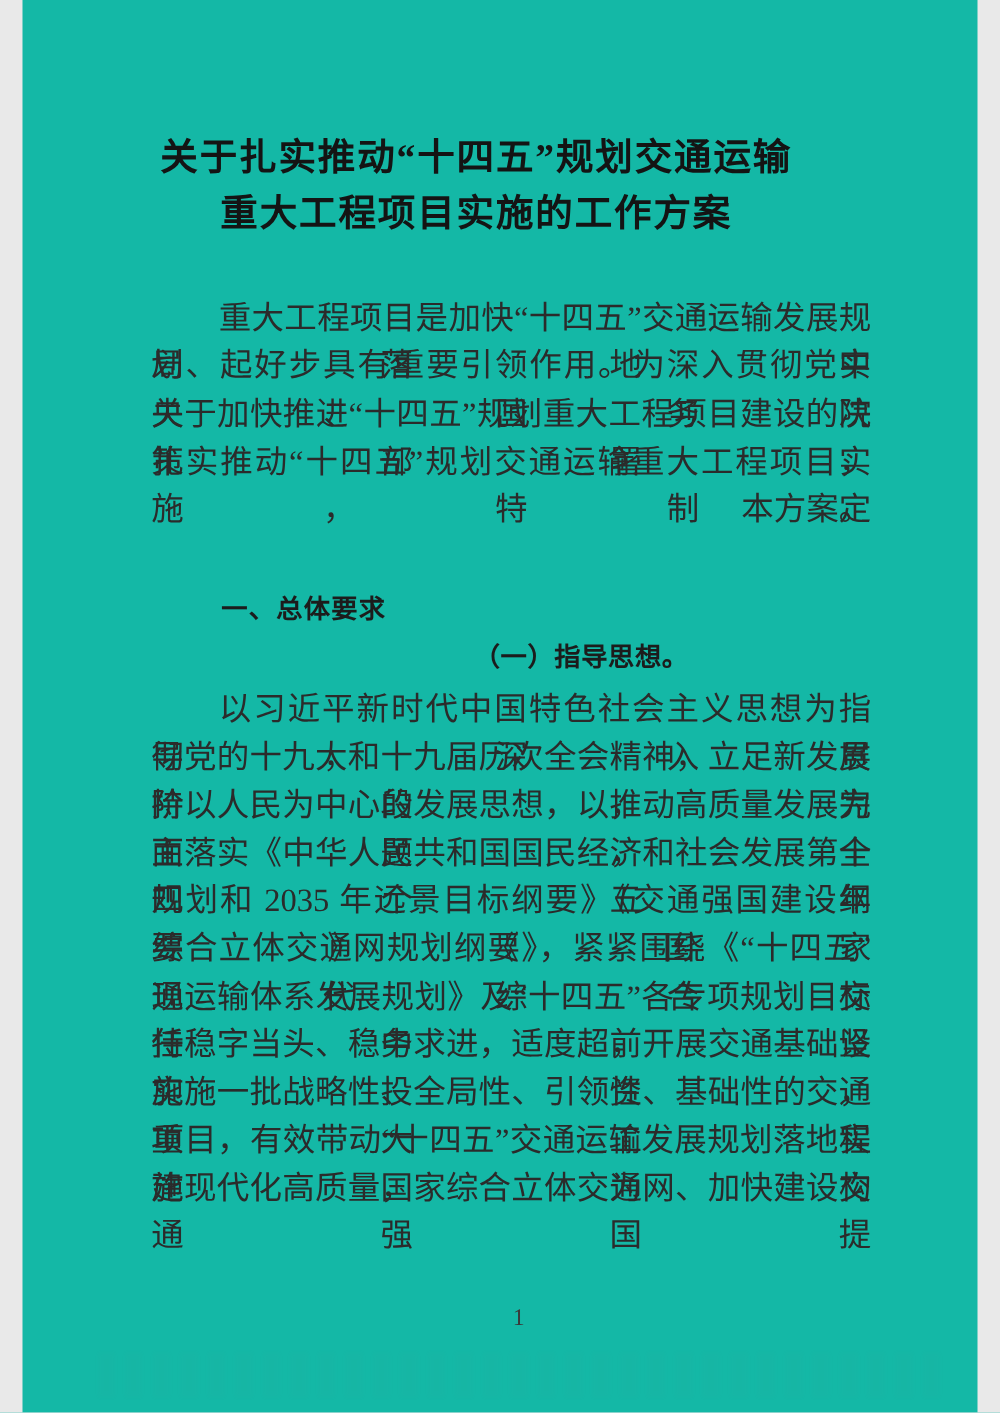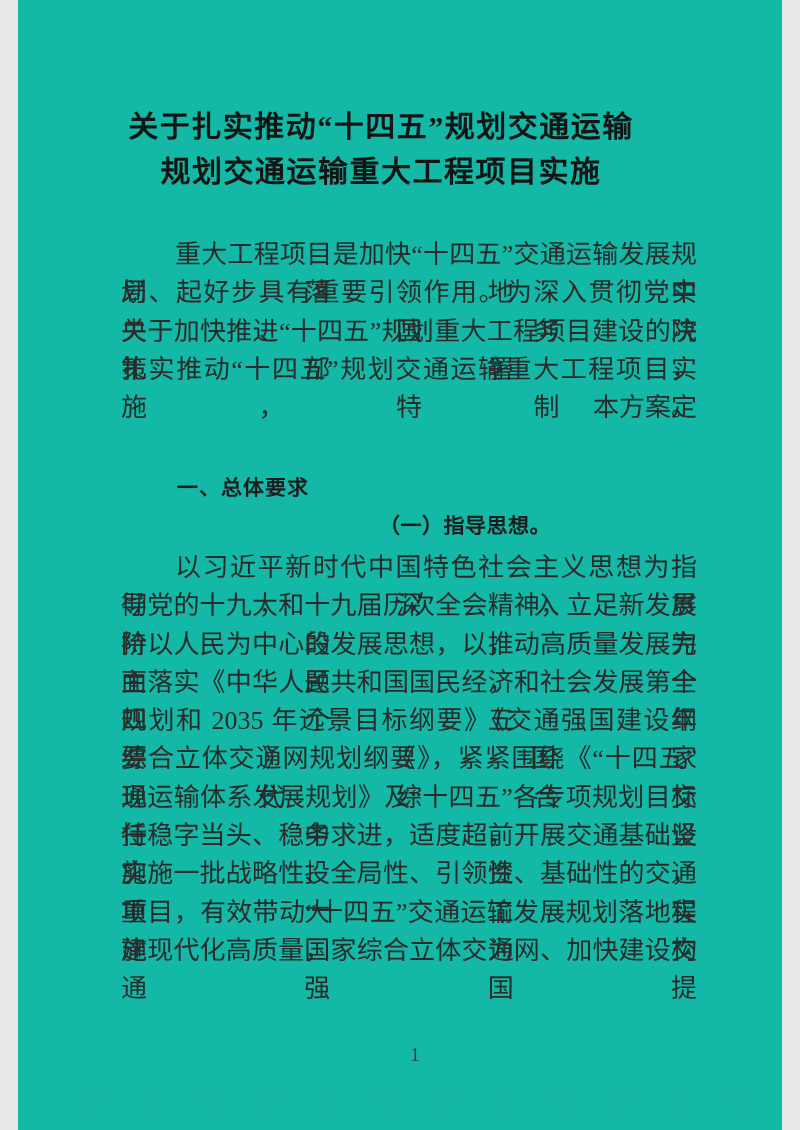--- a/index.html
+++ b/index.html
@@ -104,21 +104,21 @@
     pointer-events: none;
   }
 </style>
 </head>
 <body>
 
 <div class="page">
 
   <header class="title">
       <div class="title-line">关于扎实推动“十四五”规划交通运输</div>
-      <div class="title-line">规划交通运输重大工程项目实施</div>
+      <div class="title-line">重大工程项目实施的工作方案</div>
     </header>
 
   <section class="para para1">
       <div class="line indent just">重大工程项目是加快“十四五”交通运输发展规划落地实</div>
       <div class="line just">局、起好步具有重要引领作用。为深入贯彻党中央、国务院</div>
       <div class="line just">关于加快推进“十四五”规划重大工程项目建设的决策部署，</div>
       <div class="line just">扎实推动“十四五”规划交通运输重大工程项目实施，特制定</div>
       <div class="line">本方案。</div>
     </section>
 

